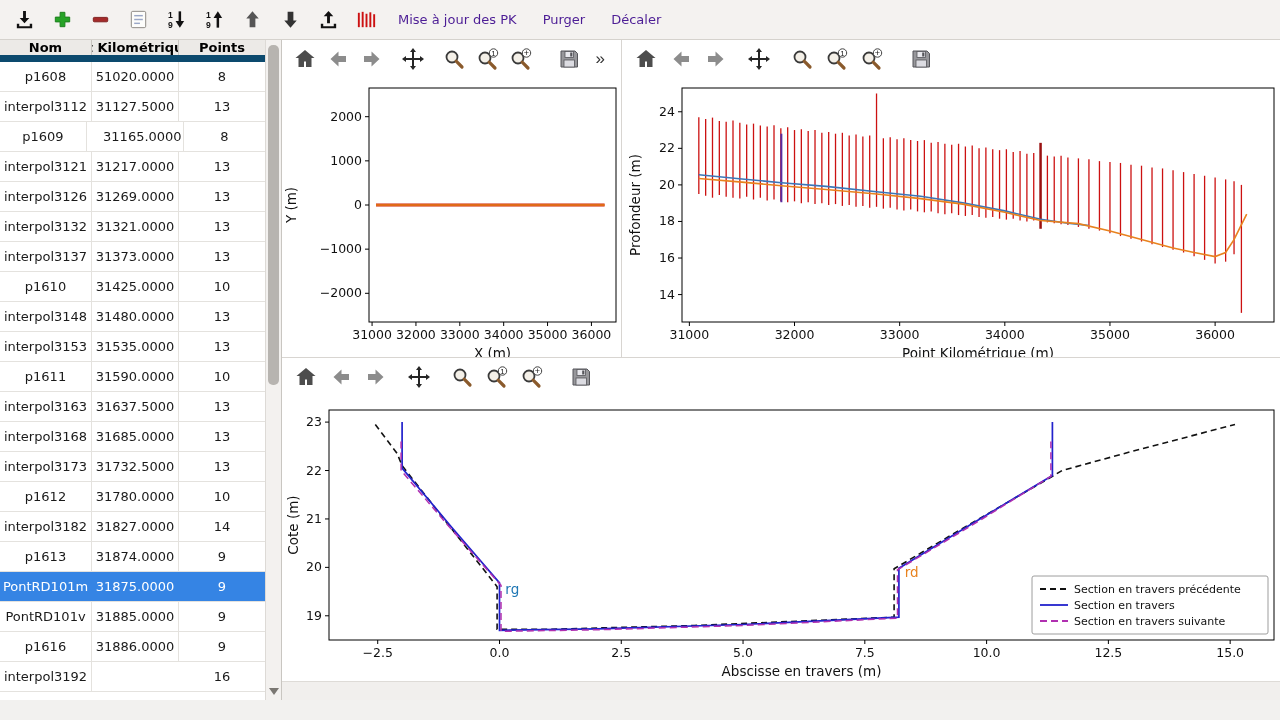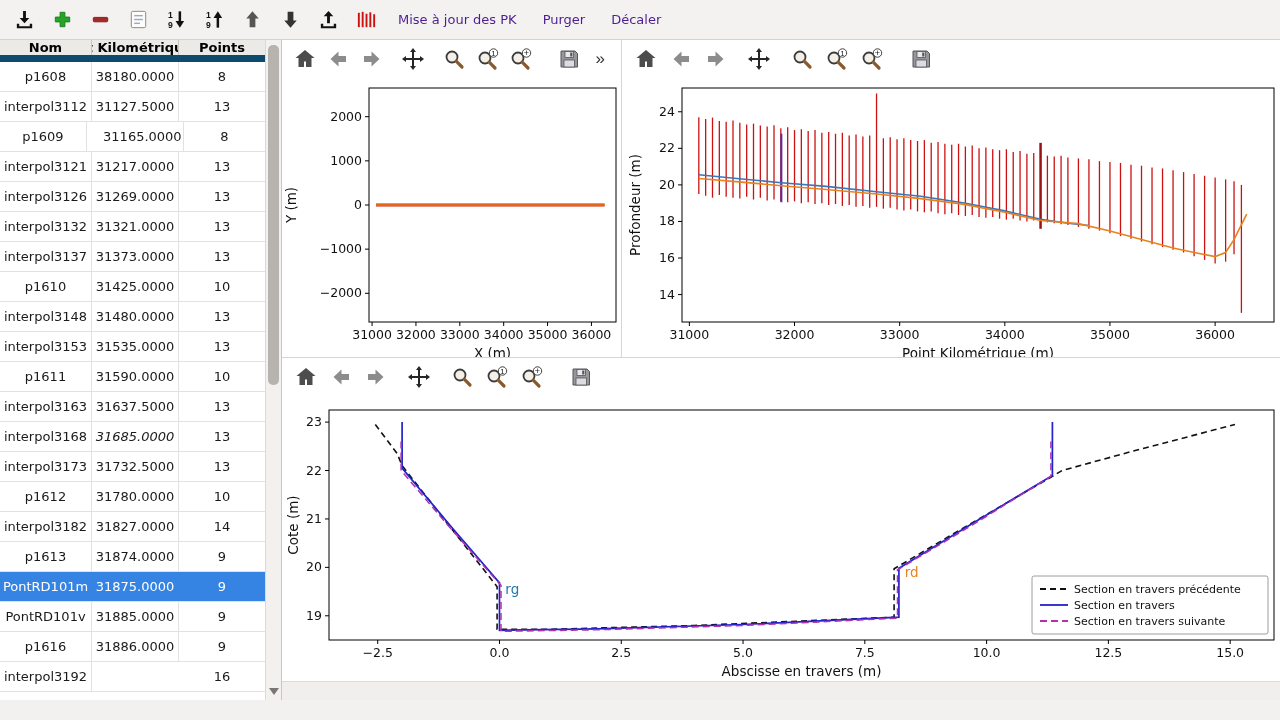--- a/index.html
+++ b/index.html
@@ -114,21 +114,21 @@
   <div class="content">
     <div class="left-panel">
       <div id="sections-table">
           <div class="table-header">
             <div class="th" style="width: 92px;">Nom</div>
             <div class="th" style="width: 87px;">t Kilométriqu</div>
             <div class="th" style="width: 87px;">Points</div>
           </div>
           <div class="trow">
             <div class="cell" style="width: 92px;">p1608</div>
-            <div class="cell" style="width: 87px;">38180.0000</div>
+            <div class="cell" style="width: 87px;">51020.0000</div>
             <div class="cell" style="width: 87px;">8</div>
           </div>
           <div class="trow">
             <div class="cell" style="width: 92px;">interpol3112</div>
             <div class="cell" style="width: 87px;">31127.5000</div>
             <div class="cell" style="width: 87px;">13</div>
           </div>
           <div class="trow">
             <div class="cell" style="width: 92px;">p1609</div>
             <div class="cell" style="width: 87px; margin-left: 15px;">31165.0000</div>
@@ -174,21 +174,21 @@
             <div class="cell" style="width: 87px;">31590.0000</div>
             <div class="cell" style="width: 87px;">10</div>
           </div>
           <div class="trow">
             <div class="cell" style="width: 92px;">interpol3163</div>
             <div class="cell" style="width: 87px;">31637.5000</div>
             <div class="cell" style="width: 87px;">13</div>
           </div>
           <div class="trow">
             <div class="cell" style="width: 92px;">interpol3168</div>
-            <div class="cell" style="width: 87px; font-style: italic;">31685.0000</div>
+            <div class="cell" style="width: 87px;">31685.0000</div>
             <div class="cell" style="width: 87px;">13</div>
           </div>
           <div class="trow">
             <div class="cell" style="width: 92px;">interpol3173</div>
             <div class="cell" style="width: 87px;">31732.5000</div>
             <div class="cell" style="width: 87px;">13</div>
           </div>
           <div class="trow">
             <div class="cell" style="width: 92px;">p1612</div>
             <div class="cell" style="width: 87px;">31780.0000</div>

